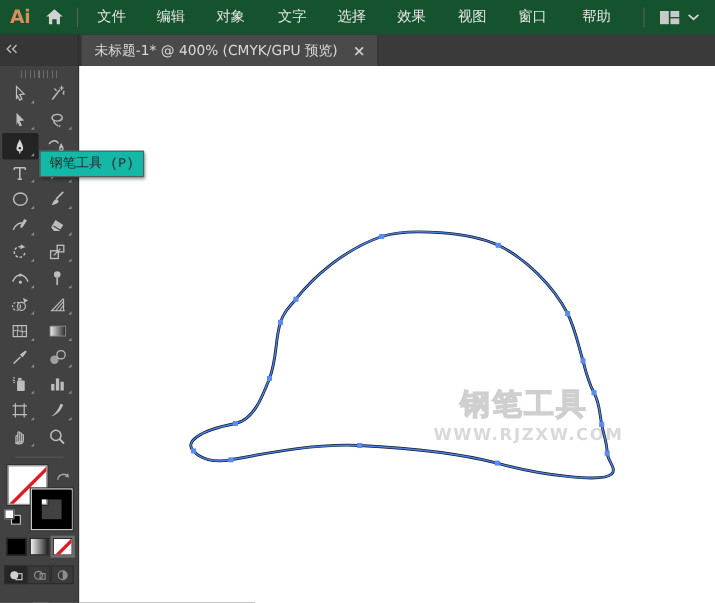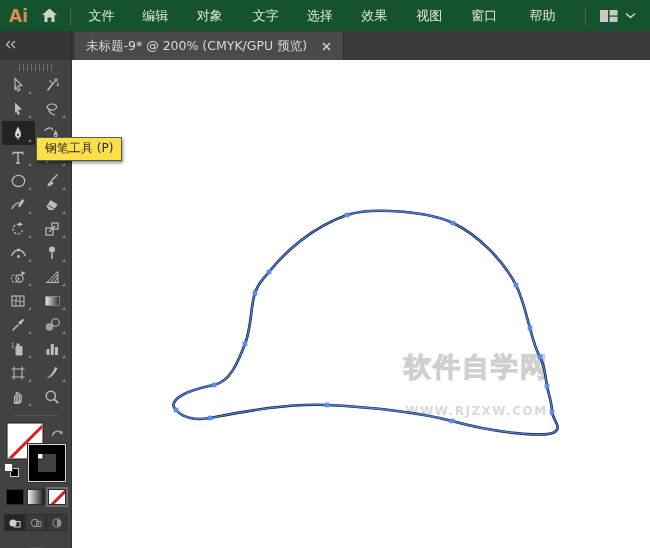--- a/index.html
+++ b/index.html
@@ -57,24 +57,24 @@
   .mode-btn { width:21px; height:17px; background:#3a3a3a; border:1px solid #2c2c2c; display:flex; align-items:center; justify-content:center; }
   .mode-btn.on { background:#262626; }
 
   .screen-mode { display:flex; justify-content:center; margin-top:16px; }
 
   
   .canvas { position:absolute; left:72px; top:60px; width:578px; height:488px; background:#ffffff; }
   .canvas svg.art { position:absolute; left:0; top:0; }
   .watermark { position:absolute; left:322px; top:289px; width:165px; text-align:center; pointer-events:none; }
   .wm1 { font-size:27px; font-weight:bold; color:#f2f2f2; -webkit-text-stroke:1.2px #cfcfcf; letter-spacing:2px; white-space:nowrap; }
-  .wm2 { font-size:12px; font-weight:bold; color:#d9d9d9; letter-spacing:1.5px; margin-top:19px; white-space:nowrap; }
-
-  
-  .tooltip { position:absolute; left:36px; top:137px; background:#fde047; border:1px solid #5a5a5a; color:#2b2b2b; font-size:12px; padding:2px 8px 3px 8px; box-shadow:1px 2px 3px rgba(0,0,0,.45); white-space:nowrap; z-index:50; }
+  .wm2 { font-size:15px; font-weight:bold; color:#d9d9d9; letter-spacing:1.5px; margin-top:1px; white-space:nowrap; }
+
+  
+  .tooltip { position:absolute; left:36px; top:137px; background:#14b8a6; border:1px solid #5a5a5a; color:#2b2b2b; font-size:12px; padding:2px 8px 3px 8px; box-shadow:1px 2px 3px rgba(0,0,0,.45); white-space:nowrap; z-index:50;font-family:Liberation Mono, monospace; }
 </style>
 </head>
 <body>
 
 <div class="window">
 
   <div class="menubar">
     <span class="ai-logo">Ai</span>
     <span class="home-btn">
       <svg width="17" height="15" viewBox="0 0 17 15">
@@ -111,21 +111,21 @@
   <div class="tabstrip">
     <div class="panel-head">
       <span class="collapse-ic">
         <svg width="13" height="9" viewBox="0 0 13 9">
           <polyline points="5,1 1.5,4.5 5,8" fill="none" stroke="#b9b9b9" stroke-width="1.3"></polyline>
           <polyline points="10,1 6.5,4.5 10,8" fill="none" stroke="#b9b9b9" stroke-width="1.3"></polyline>
         </svg>
       </span>
     </div>
     <div class="tab">
-      <span class="tab-title">未标题-9* @ 200% (CMYK/GPU 预览)</span>
+      <span class="tab-title">未标题-1* @ 400% (CMYK/GPU 预览)</span>
       <span class="tab-close">
         <svg width="9" height="9" viewBox="0 0 9 9">
             <path d="M1 1 L8 8 M8 1 L1 8" stroke="#cfcfcf" stroke-width="1.6"></path>
           </svg>
       </span>
     </div>
   </div>
 
   <div class="toolbar">
     <div class="grip"></div>
@@ -368,21 +368,21 @@
     <div class="screen-mode">
       <svg width="24" height="20" viewBox="0 0 24 20">
         <rect x="6.5" y="1.5" width="13" height="10" fill="none" stroke="#9b9b9b" stroke-width="1.4"></rect>
         <rect x="1.5" y="7.5" width="13" height="10" fill="#424242" stroke="#9b9b9b" stroke-width="1.4"></rect>
       </svg>
     </div>
   </div>
 
   <div class="canvas">
     <div class="watermark">
-      <div class="wm1">软件自学网</div>
+      <div class="wm1">钢笔工具</div>
       <div class="wm2">WWW.RJZXW.COM</div>
     </div>
     <svg class="art" width="578" height="488" viewBox="0 0 578 488">
       <path d="M 104 350 C 96 343 106 332 142 325 C 158 322 166 302 173 284 C 180 266 178 248 183 233 C 186 224 190 220 197 212 C 212 193 240 167 275 155 C 300 147 355 151 381 163 C 406 175 431 200 444 225 C 451 239 454 255 458 268 C 461 280 463 288 468 297 C 473 306 473 315 475 326 C 477 336 480 343 480 352 C 481 360 489 366 484 371 C 476 379 420 372 380 361 C 345 352 295 347 255 345 C 215 343 170 352 138 358 C 122 361 110 357 104 350 Z" fill="none" stroke="#111d2e" stroke-width="2.6"></path>
       <path d="M 104 350 C 96 343 106 332 142 325 C 158 322 166 302 173 284 C 180 266 178 248 183 233 C 186 224 190 220 197 212 C 212 193 240 167 275 155 C 300 147 355 151 381 163 C 406 175 431 200 444 225 C 451 239 454 255 458 268 C 461 280 463 288 468 297 C 473 306 473 315 475 326 C 477 336 480 343 480 352 C 481 360 489 366 484 371 C 476 379 420 372 380 361 C 345 352 295 347 255 345 C 215 343 170 352 138 358 C 122 361 110 357 104 350 Z" fill="none" stroke="#4e7fe1" stroke-width="1.3"></path>
       <g>
           <rect x="272.7" y="152.7" width="4.6" height="4.6" fill="#5b8cf0"></rect>
           <rect x="378.7" y="160.7" width="4.6" height="4.6" fill="#5b8cf0"></rect>
           <rect x="441.7" y="222.7" width="4.6" height="4.6" fill="#5b8cf0"></rect>
           <rect x="455.7" y="265.7" width="4.6" height="4.6" fill="#5b8cf0"></rect>

